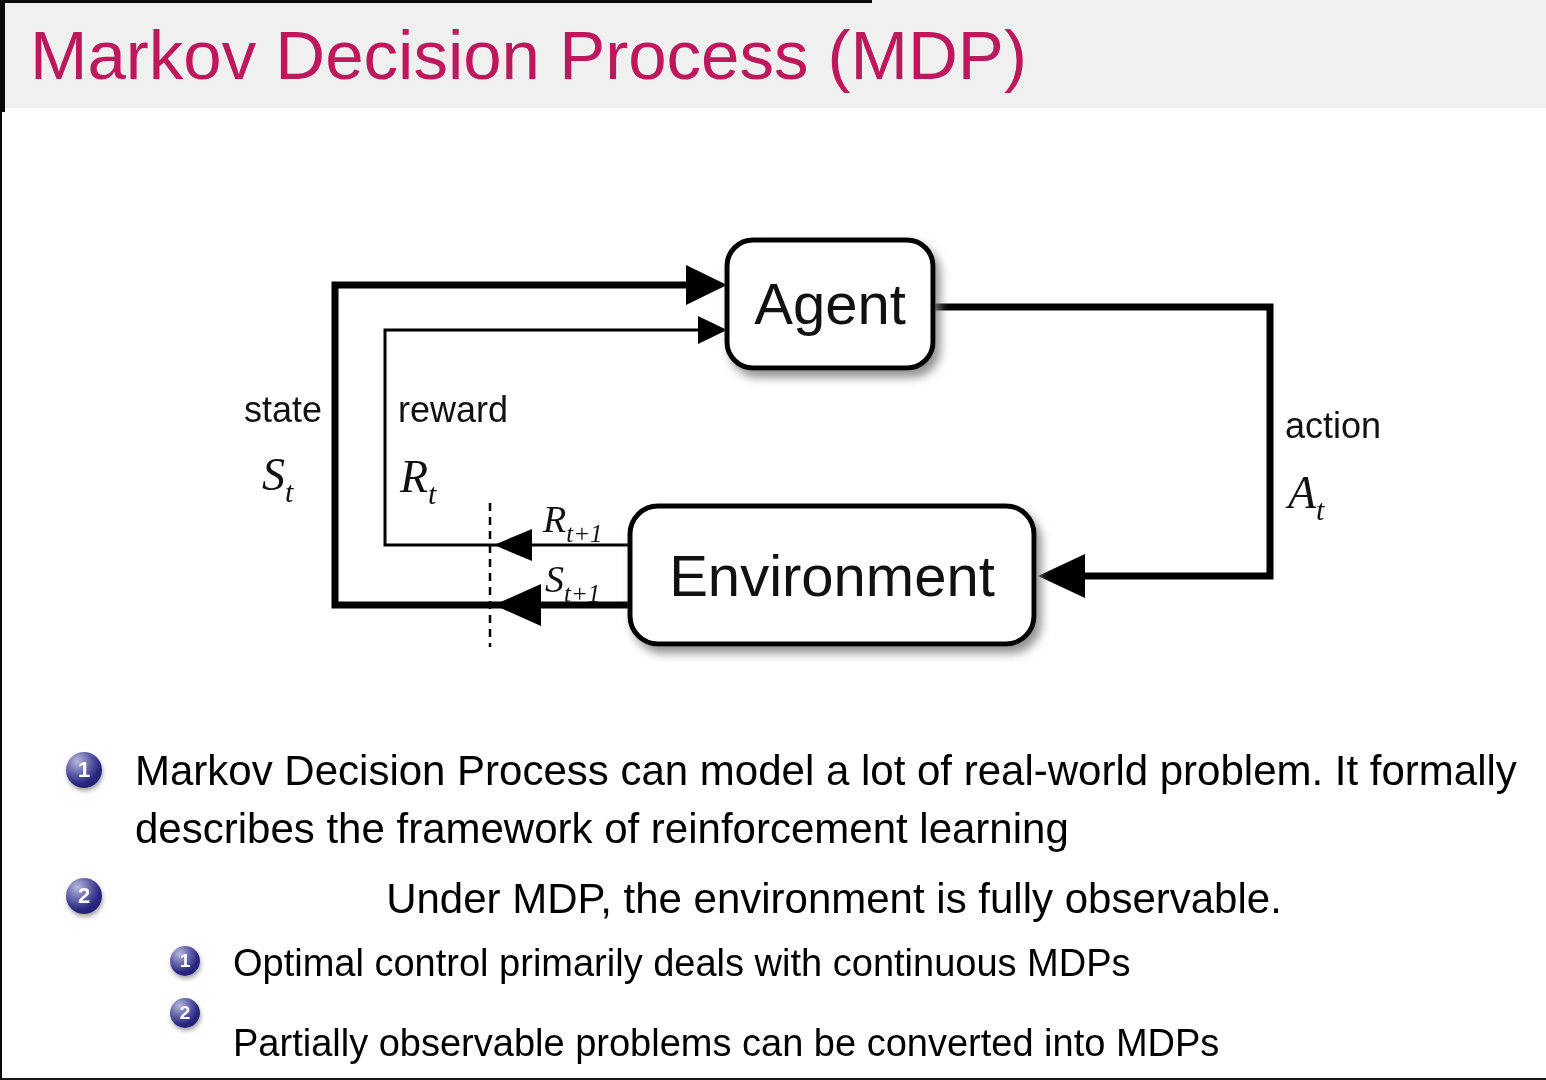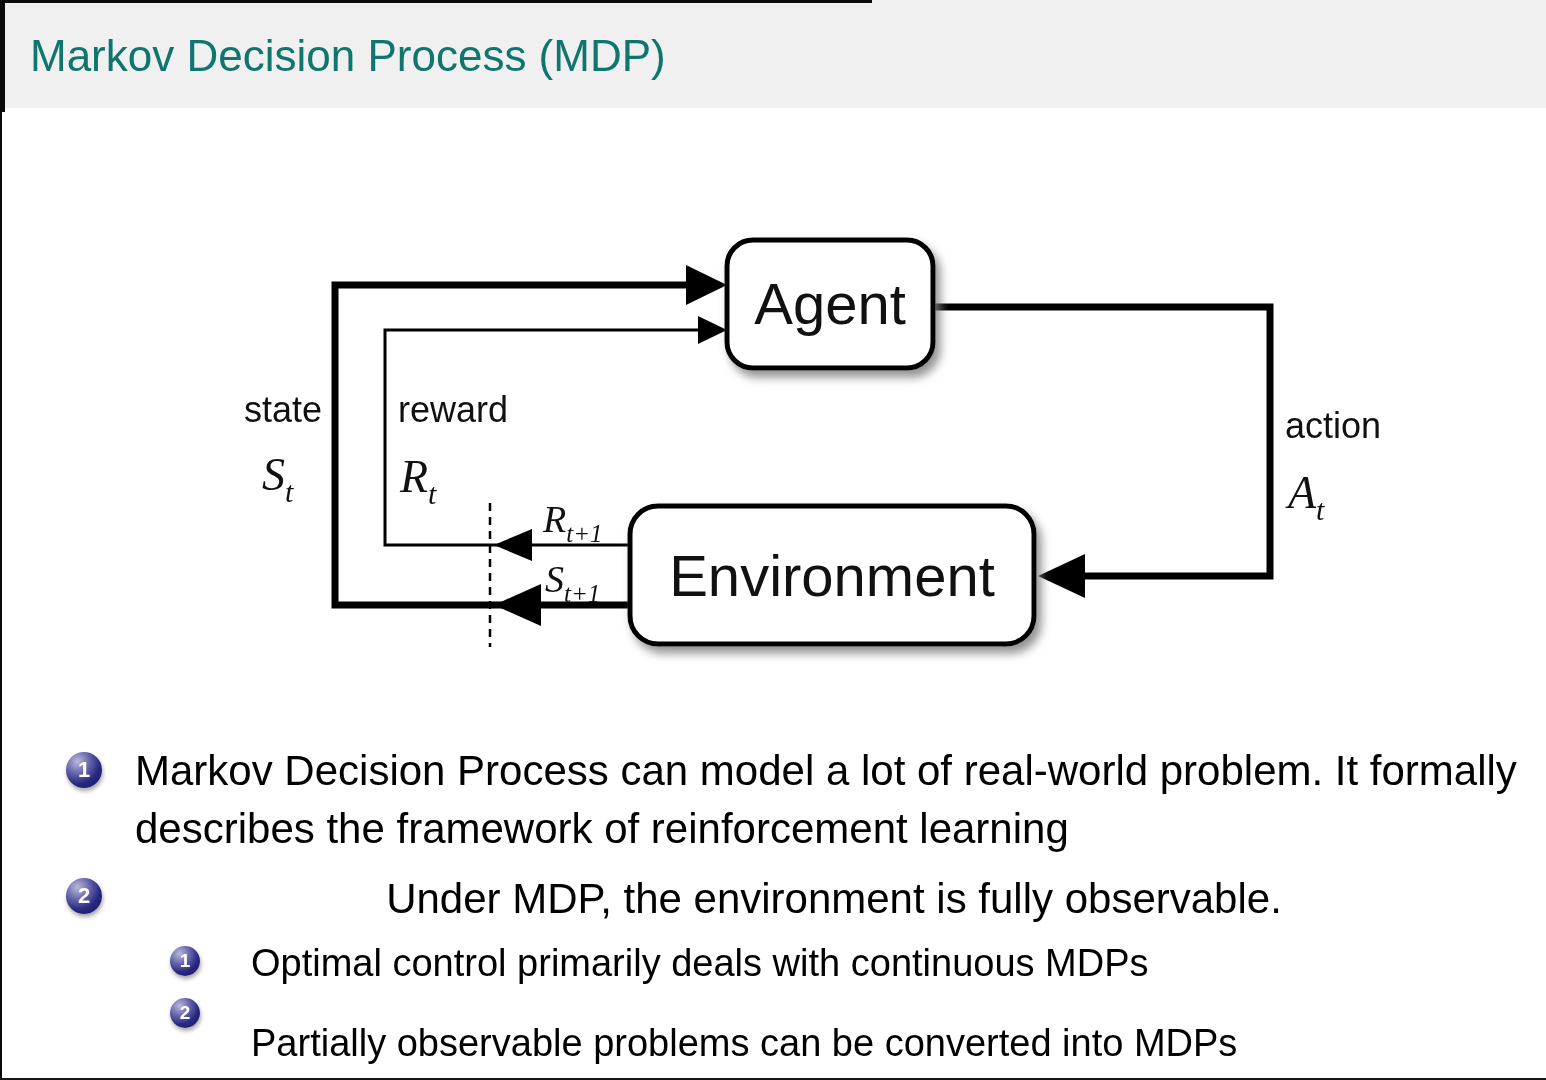--- a/index.html
+++ b/index.html
@@ -14,21 +14,21 @@
   .edge-left-thin{position:absolute;top:0;left:0;width:2px;height:1080px;background:#0a0a0a;z-index:19;}
   .edge-bottom{position:absolute;bottom:0;left:0;width:1546px;height:2px;background:#161616;z-index:20;}
 
   
   .title-bar{
     position:absolute;top:0;left:0;width:1546px;height:108px;
     background:#f0f0f0;
   }
   .title-bar h1{
     margin:0;padding:0 0 0 30px;
-    font-size:44px;font-weight:400;line-height:112px;color:#0f766e;
+    font-size:69px;font-weight:400;line-height:112px;color:#be185d;
     letter-spacing:0px;
   }
 
   
   .diagram-wrap{position:absolute;top:180px;left:0;width:1546px;height:520px;text-align:right;}
   .diagram-svg .loop{fill:none;stroke:#000;stroke-linejoin:miter;}
   .diagram-svg .thick{stroke-width:7px;}
   .diagram-svg .mid{stroke-width:7px;}
   .diagram-svg .thin{stroke-width:3px;}
   .diagram-svg .arrow{fill:#000;stroke:none;}
@@ -51,21 +51,21 @@
 
   
   .bullet-text{
     position:absolute;left:135px;color:#000;
     font-size:42px;line-height:58px;letter-spacing:0px;
   }
   .b1{top:742px;width:1398px;}
   .b2{top:870px;width:1398px;text-align:center;}
   .sub-text{
     position:absolute;left:233px;color:#000;
-    font-size:38px;line-height:50px;margin-left:18px;
+    font-size:38px;line-height:50px;
   }
   .s1{top:938px;width:1280px;}
   .s2{top:1018px;width:1280px;}
 
   .ball{
     position:absolute;border-radius:50%;
     background:radial-gradient(circle at 32% 26%, #b9b9dd 0%, #6a6aae 32%, #282880 62%, #131360 100%);
     color:#fff;text-align:center;font-weight:bold;
     box-shadow:1px 3px 4px rgba(0,0,0,0.35);
   }

